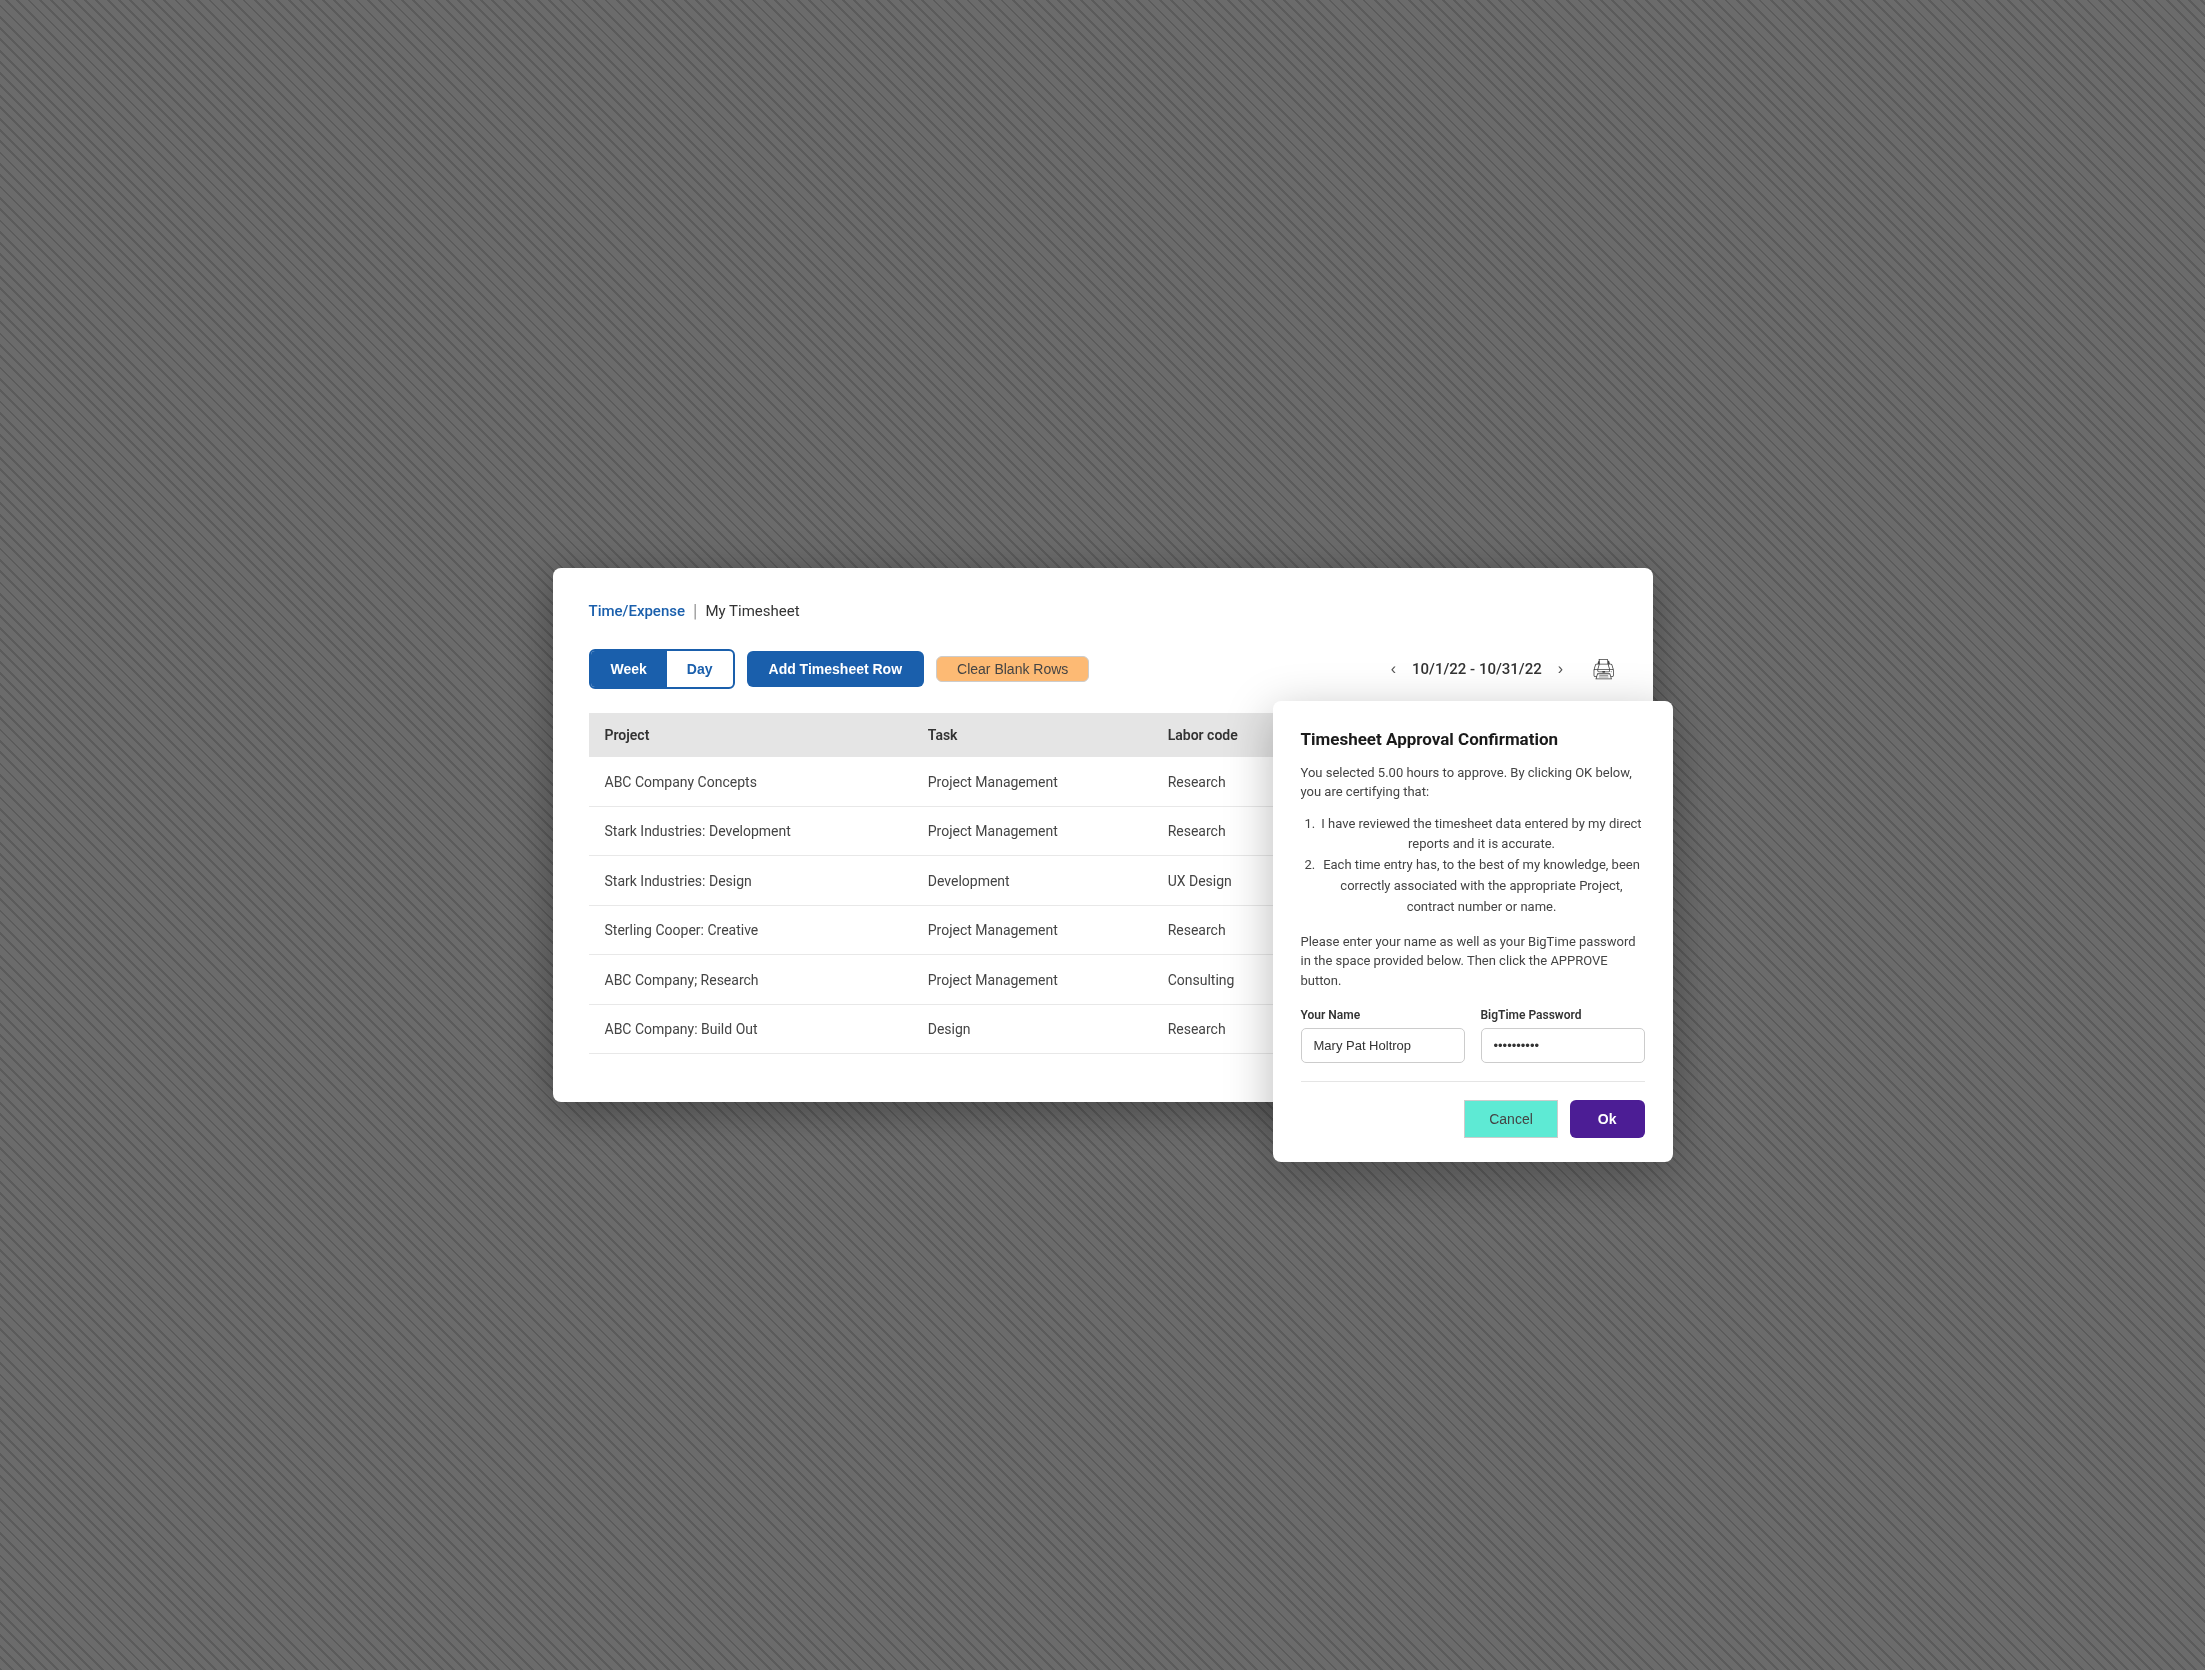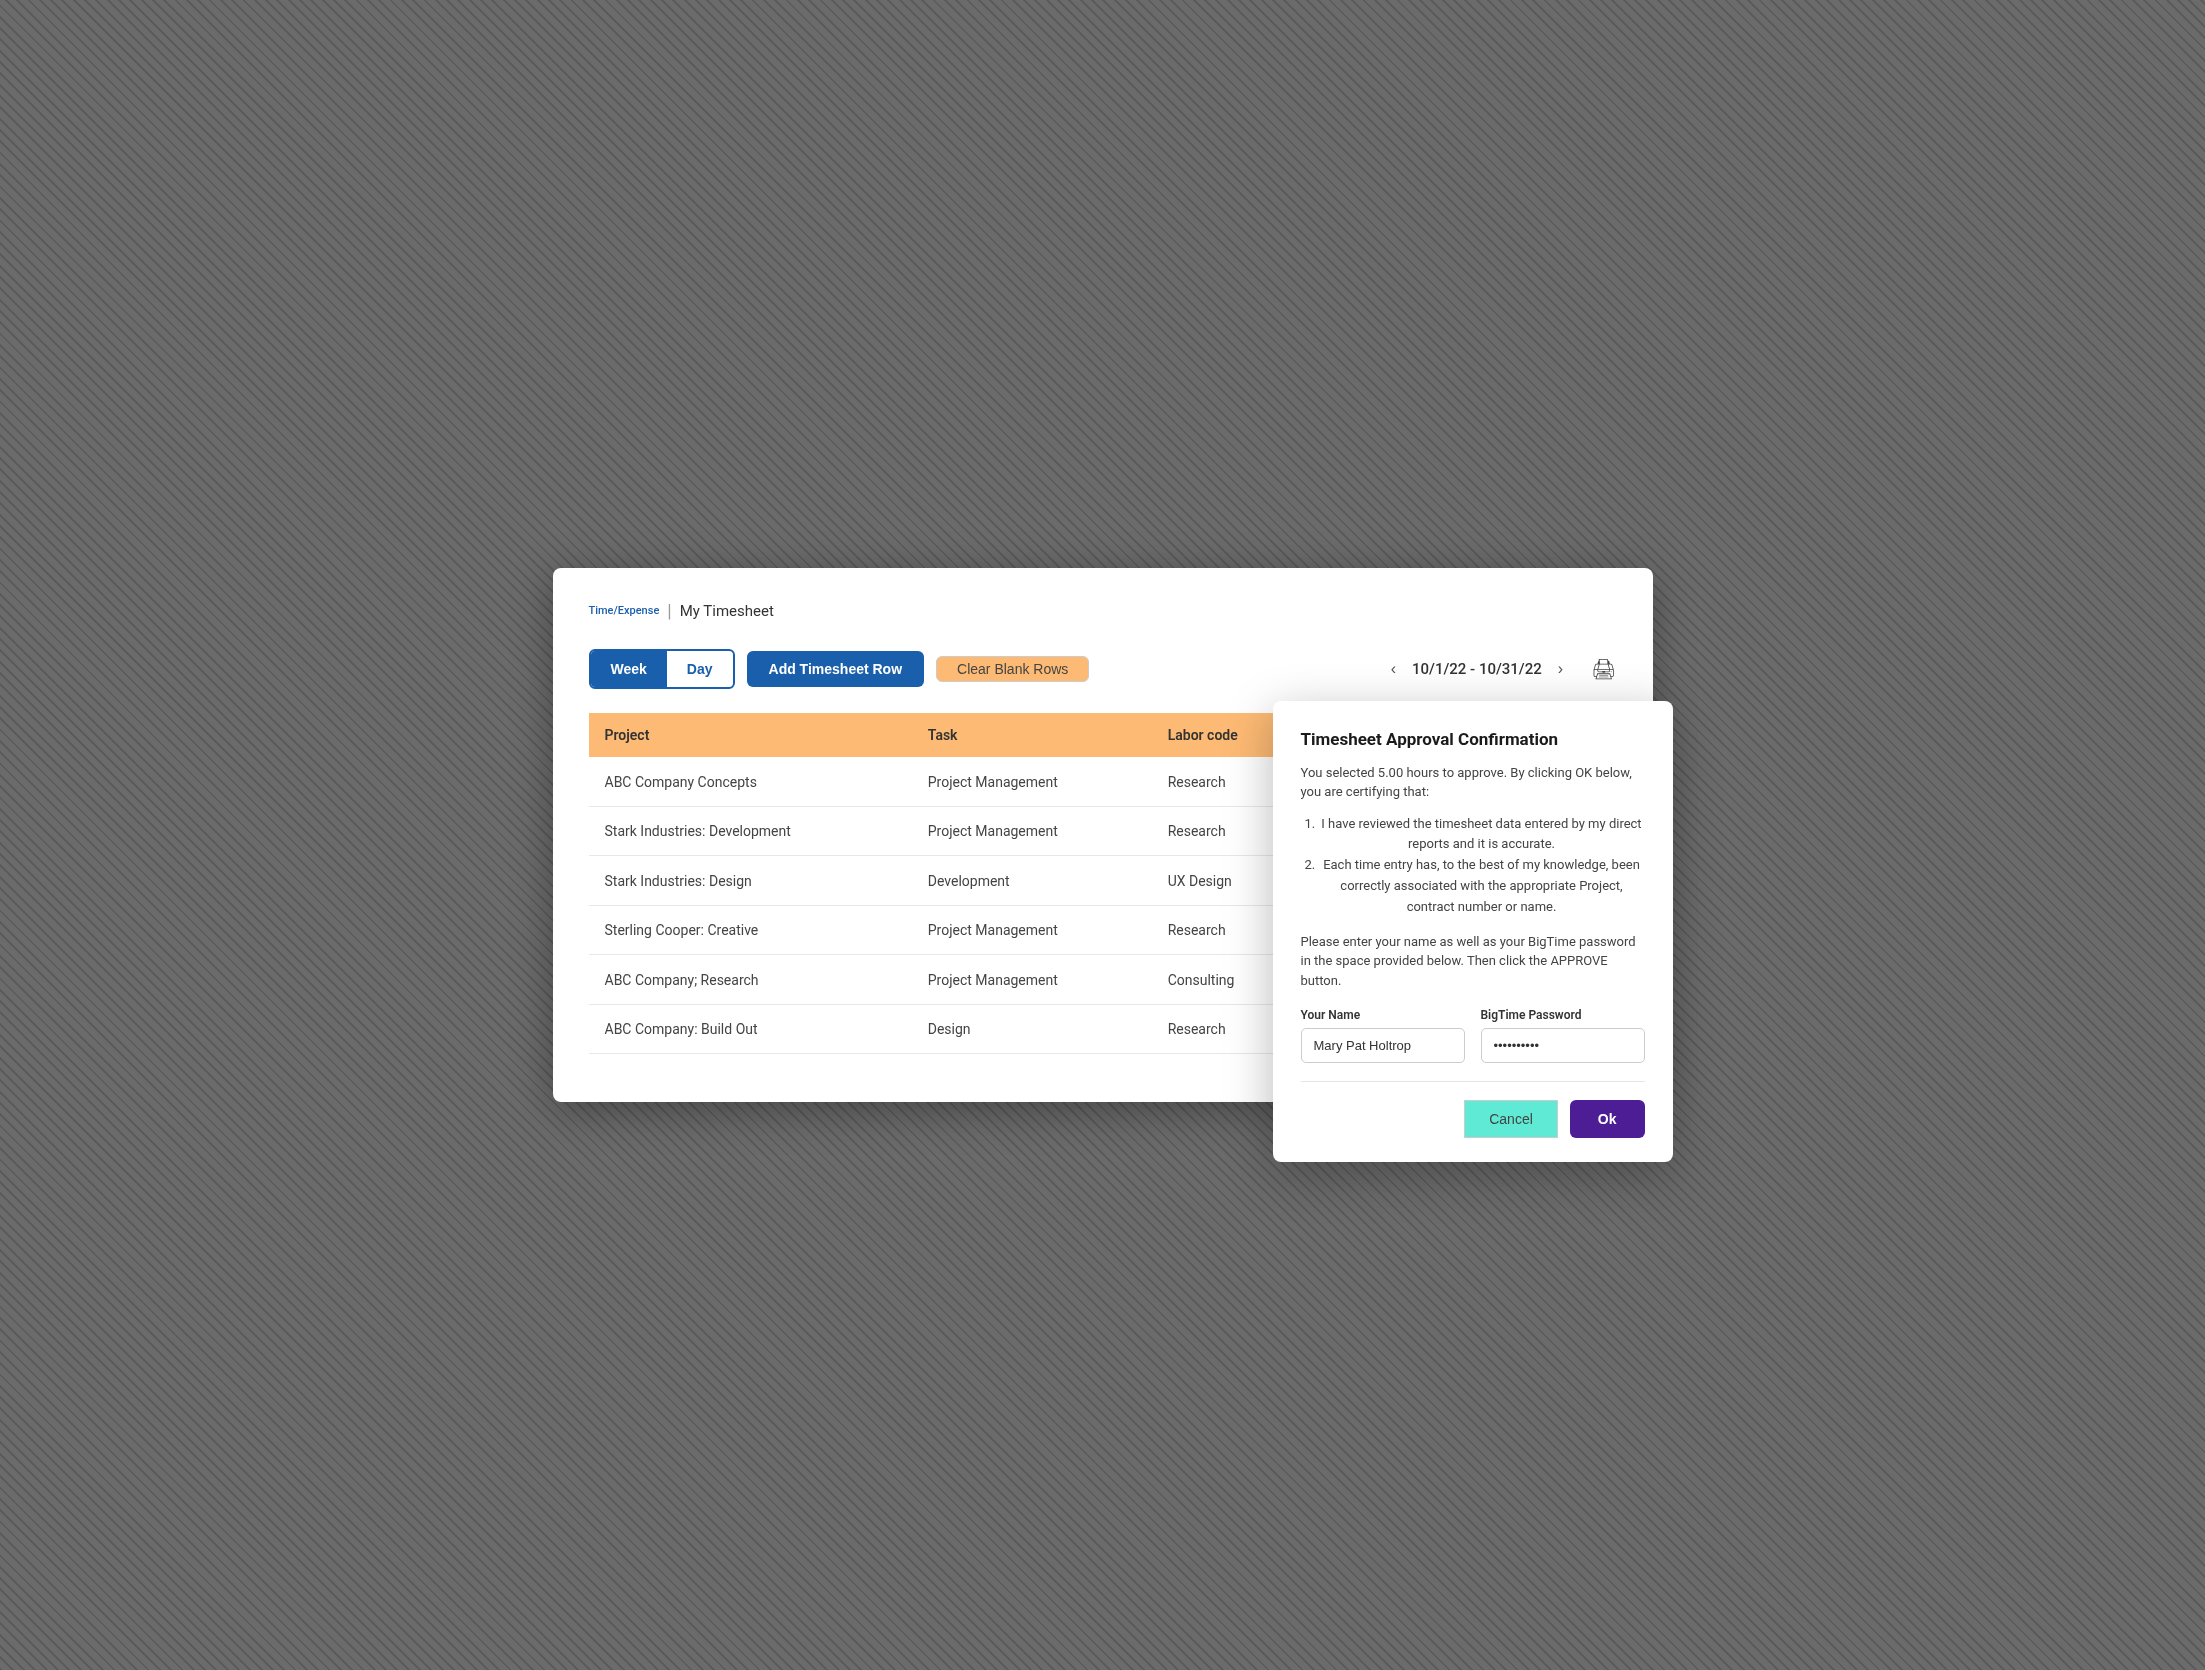--- a/index.html
+++ b/index.html
@@ -37,21 +37,21 @@
 
     
     .breadcrumb {
       display: flex;
       align-items: center;
       gap: 8px;
       margin-bottom: 28px;
     }
     .breadcrumb-link {
       color: #1a5fac;
-      font-size: 11px;
+      font-size: 15px;
       font-weight: 500;
       text-decoration: none;
     }
     .breadcrumb-sep {
       color: #999;
       font-size: 18px;
     }
     .breadcrumb-current {
       color: #333;
       font-size: 15px;
@@ -136,21 +136,21 @@
       margin-left: 12px;
     }
 
     
     .timesheet-table {
       width: 100%;
       border-collapse: collapse;
     }
 
     .timesheet-table thead tr {
-      background: #fdba74;
+      background: #e5e5e5;
     }
 
     .timesheet-table thead th {
       padding: 14px 16px;
       text-align: left;
       font-size: 14px;
       font-weight: 600;
       color: #333;
     }
 

